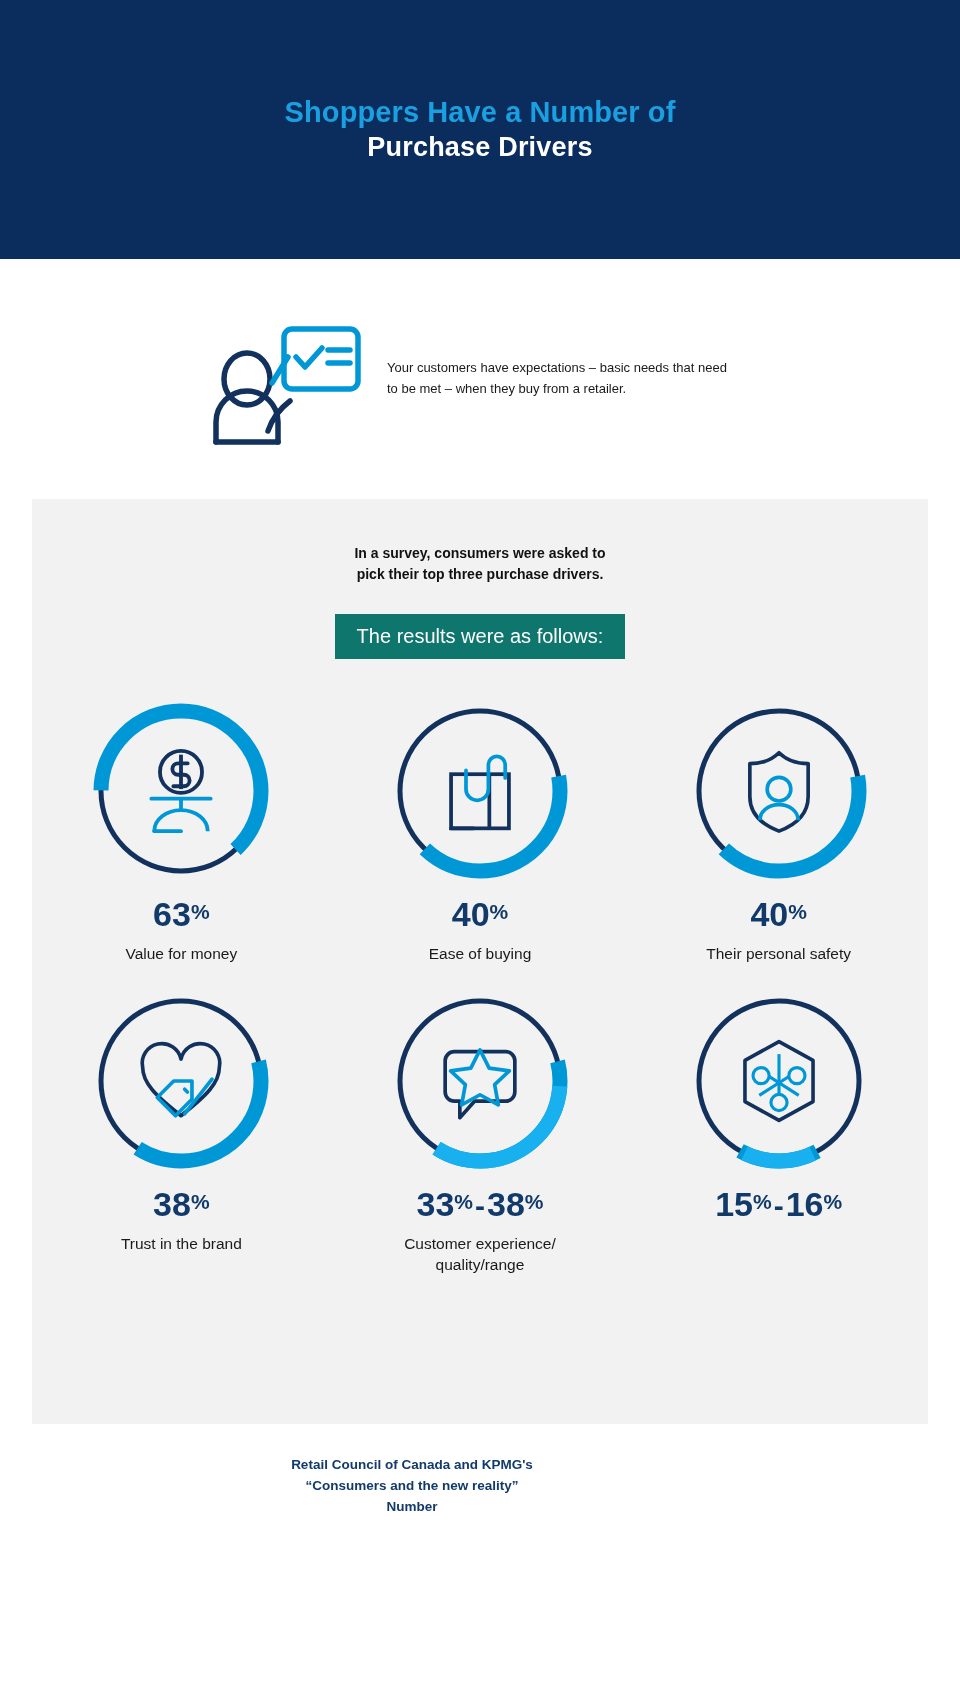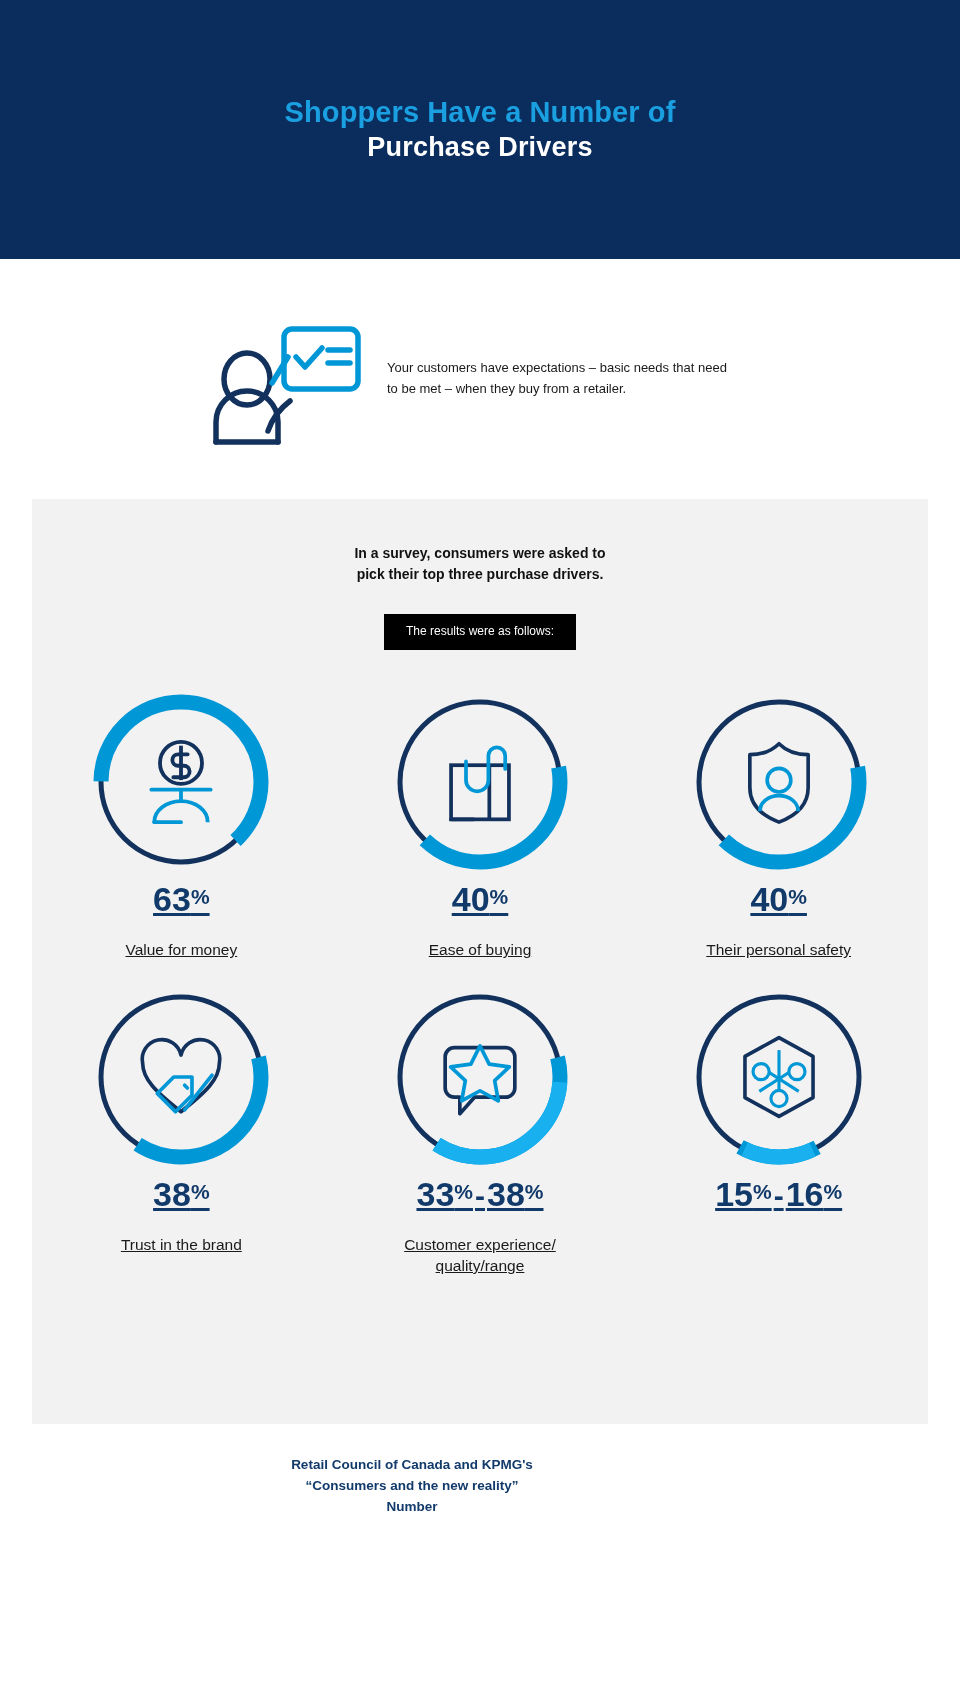--- a/index.html
+++ b/index.html
@@ -71,60 +71,58 @@
   .panel-lead {
     text-align: center;
     font-size: 14px;
     font-weight: 700;
     color: #111111;
     line-height: 1.5;
     padding-top: 44px;
   }
   .badge-wrap { display: flex; justify-content: center; margin-top: 29px; }
   .badge {
-    background: #000000;
+    background: #0f766e;
     color: #ffffff;
-    font-size: 12px;
+    font-size: 20px;
     padding: 11px 22px 12px 22px;
     line-height: 1.1;
   }
 
   
   .grid {
     margin-top: 38px;
     display: grid;
     grid-template-columns: repeat(3, 1fr);
     row-gap: 22px;
   }
   .cell { display: flex; flex-direction: column; align-items: center; }
   .donut { width: 188px; height: 188px; position: relative; }
   .donut svg { display: block; }
   .donut .glyph {
     position: absolute; inset: 0;
     display: flex; align-items: center; justify-content: center;
   }
   .pct {
-    margin-top: 6px;
+    margin-top: 12px;
     color: #113a6b;
     font-weight: 700;
     font-size: 34px;
     line-height: 1;
     white-space: nowrap;
-    text-decoration: underline;
   }
   .pct .sym { font-size: 21px; vertical-align: 7px; font-weight: 700; }
   .pct .dash { font-size: 30px; padding: 0 2px; }
   .cap {
-    margin-top: 24px;
+    margin-top: 13px;
     font-size: 15.5px;
     line-height: 1.35;
     color: #1a1a1a;
     text-align: center;
     max-width: 230px;
-    text-decoration: underline;
   }
 
   
   .footer {
     position: absolute;
     left: 0; top: 1455px;
     width: 824px;
     text-align: center;
     color: #123a6b;
     font-size: 13.5px;

